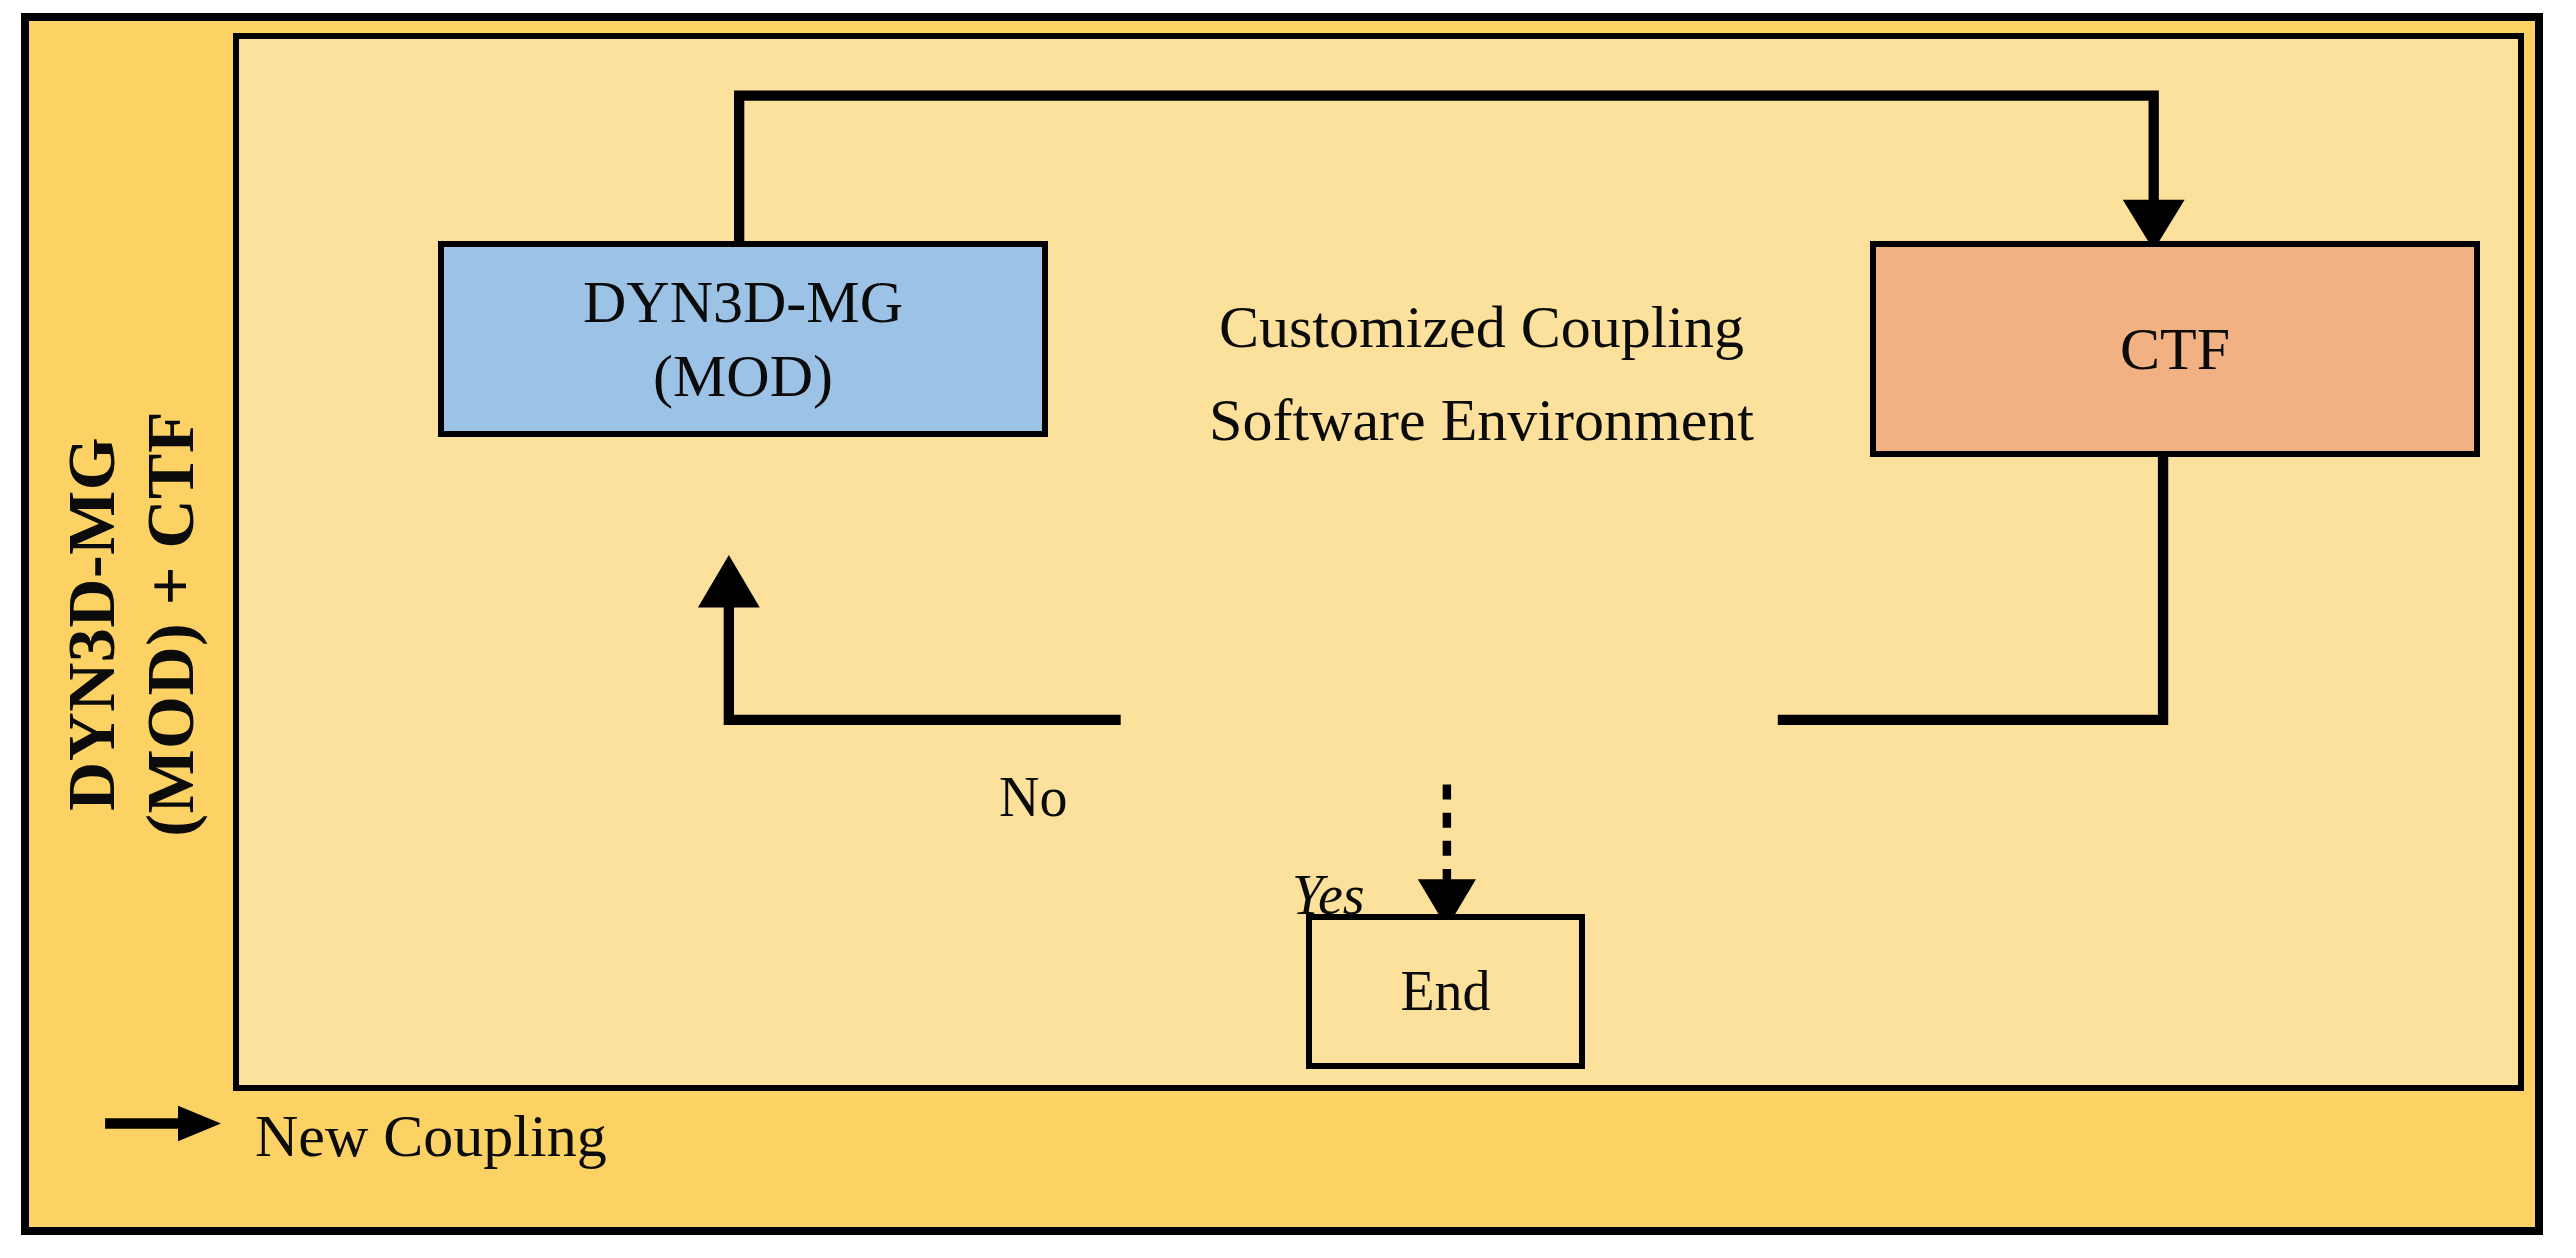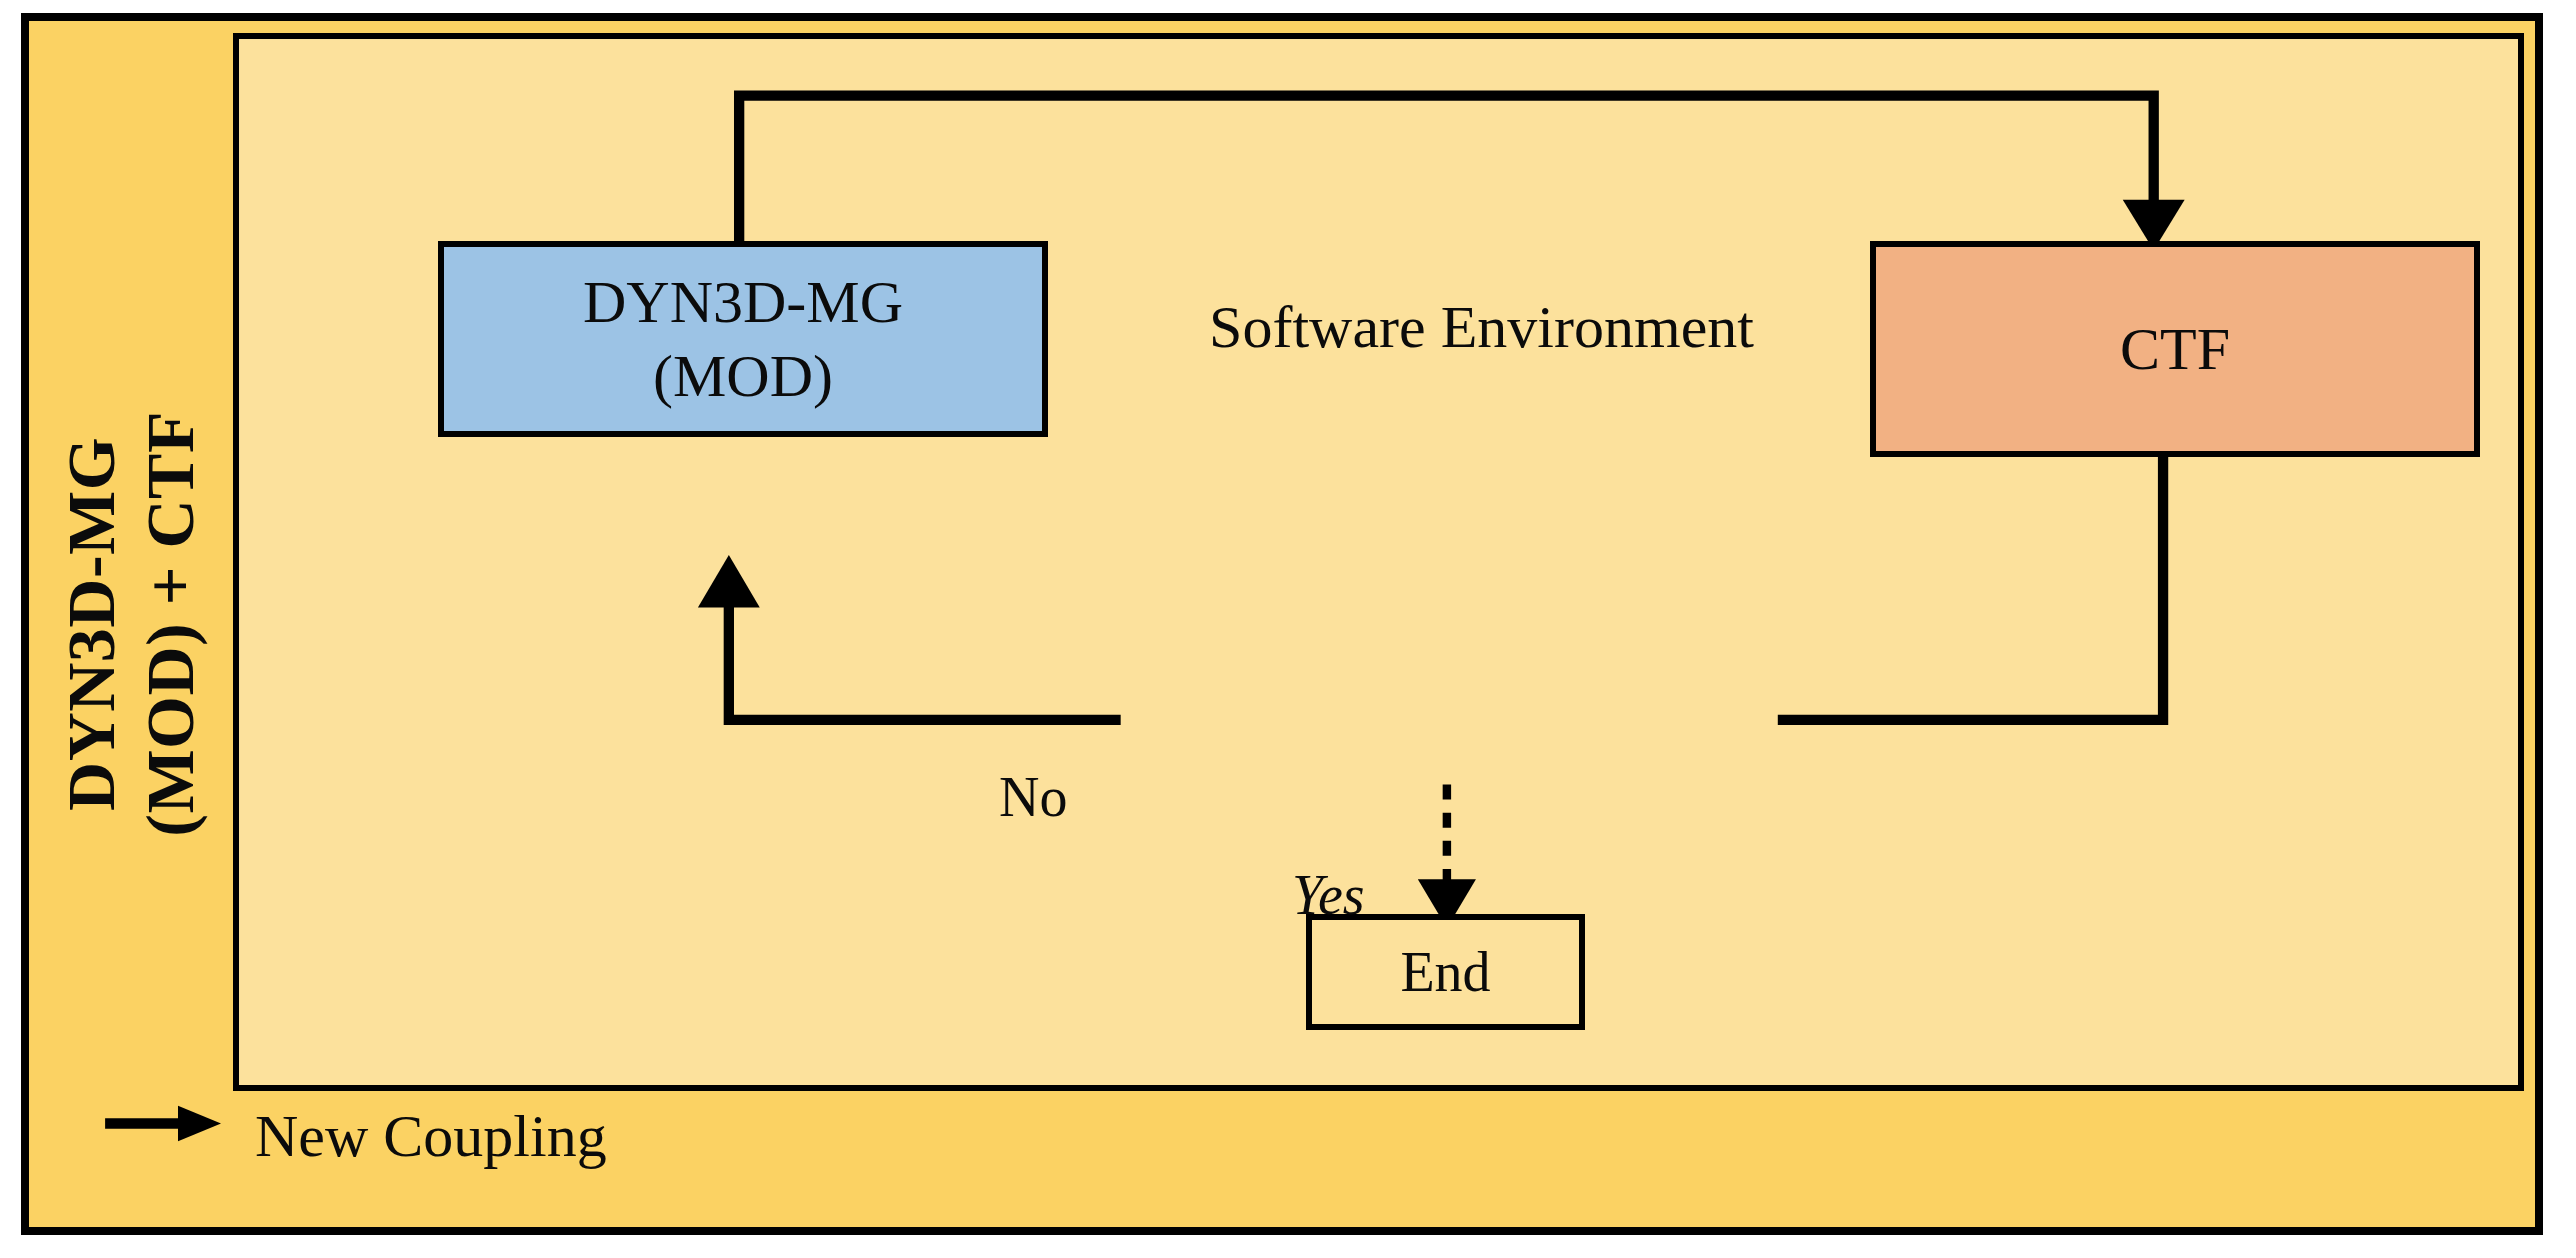--- a/index.html
+++ b/index.html
@@ -108,21 +108,21 @@
     width: 667px;
     height: 162px;
     background: #FCE19C;
     font-size: 60px;
   }
 
   #node-end {
     left: 1306px;
     top: 914px;
     width: 279px;
-    height: 116px;
+    height: 155px;
     background: #FCE19C;
     font-size: 56px;
   }
 
   
   .env-caption {
     position: absolute;
     left: 1069px;
     top: 281px;
     width: 825px;
@@ -196,20 +196,21 @@
     <path d="M 2307 457 L 2307 768 L 1896 768" fill="none" stroke="#000000" stroke-width="11"></path>
 
     <path d="M 1195 768 L 777 768 L 777 645" fill="none" stroke="#000000" stroke-width="11"></path>
     <polygon points="744,648 810,648 777,592" fill="#000000"></polygon>
 
     <path d="M 1543 837 L 1543 945" fill="none" stroke="#000000" stroke-width="9" stroke-dasharray="16 14"></path>
     <polygon points="1512,938 1574,938 1543,990" fill="#000000"></polygon>
   </svg>
 
   <div class="env-caption">
+    <div>Customized Coupling</div>
     <div>Software Environment</div>
   </div>
 
   <div class="node" id="node-dyn3d">
     <div>DYN3D-MG</div>
     <div class="line2">(MOD)</div>
   </div>
 
   <div class="node" id="node-ctf">
     <div>CTF</div>

